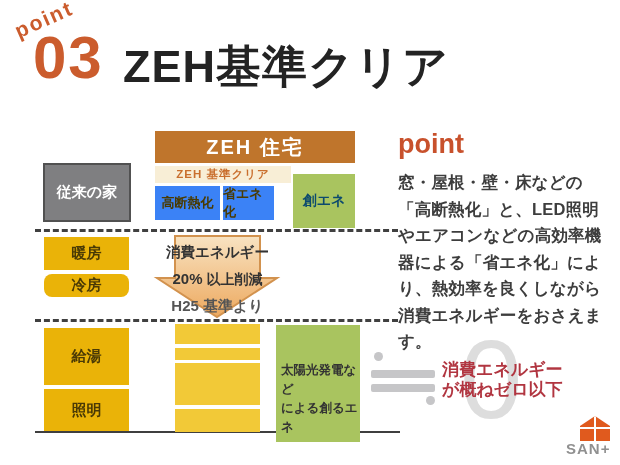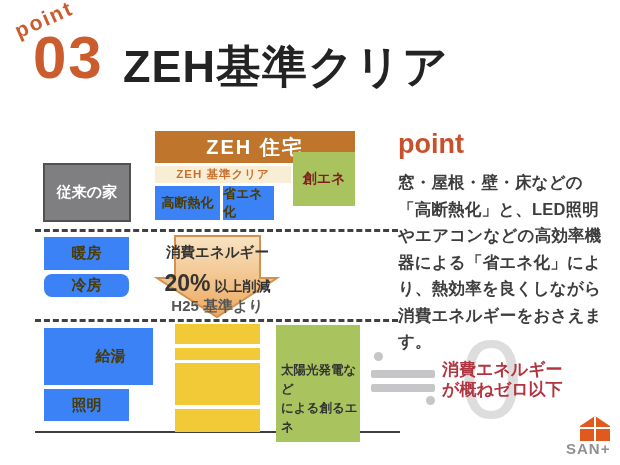--- a/index.html
+++ b/index.html
@@ -22,63 +22,63 @@
     left:123px;top:44px;color:#232323;font-size:45px;font-weight:700;line-height:1;
     letter-spacing:1px;
   }
 
   
   .gray-box{
     left:43px;top:163px;width:84px;height:55px;background:#7f7f81;border:2px solid #515151;
     color:#ffffff;font-size:15px;font-weight:700;display:flex;align-items:center;justify-content:center;
   }
   .left-bar{
-    left:44px;width:85px;background:#3b82f6;color:#4a3a05;font-size:15px;font-weight:700;
+    left:44px;width:85px;background:#eab308;color:#4a3a05;font-size:15px;font-weight:700;
     display:flex;align-items:center;justify-content:center;
   }
   .bar-danbou{top:237px;height:33px;}
   .bar-reibou{top:274px;height:23px;border-radius:8px;}
   .bar-kanki{top:300px;height:19px;}
-  .bar-kyuto{top:328px;height:57px;padding-left:24px;}
-  .bar-shomei{top:389px;height:32px;}
+  .bar-kyuto{top:328px;height:57px;}
+  .bar-shomei{top:389px;height:43px;}
 
   
   .zeh-header{
     left:155px;top:131px;width:200px;height:32px;background:#bf752c;color:#ffffff;
     font-size:20px;font-weight:700;letter-spacing:2px;
     display:flex;align-items:center;justify-content:center;
   }
   .zeh-badge{
     left:155px;top:166px;width:136px;height:17px;background:#f8eed6;color:#c96f2e;
     font-size:11.5px;font-weight:700;display:flex;align-items:center;justify-content:center;
     letter-spacing:1px;
   }
   .measure{
     top:186px;height:34px;background:#3b82f6;color:#4a3a00;font-size:13px;font-weight:700;
     display:flex;align-items:center;justify-content:center;
   }
   .measure-1{left:155px;width:65px;}
   .measure-2{left:223px;width:51px;}
   .create-energy{
-    left:293px;top:152px;width:62px;height:54px;background:#a9c45f;color:#7f1d1d;
+    left:293px;top:174px;width:62px;height:54px;background:#a9c45f;color:#0c4a6e;
     font-size:14px;font-weight:700;display:flex;align-items:center;justify-content:center;
   }
 
   
   .dash-line{left:35px;width:363px;height:0;border-top:3px dashed #404040;}
   .dash-1{top:229px;}
   .dash-2{top:319px;}
   .base-line{left:35px;top:431px;width:365px;height:0;border-top:2px solid #3f3f3f;}
 
   
   .arrow-svg{left:150px;top:233px;width:135px;height:88px;}
   .arrow-label{left:150px;top:243px;width:135px;text-align:center;font-size:14.5px;font-weight:700;color:#333;}
   .arrow-sub{left:150px;top:261px;width:135px;text-align:center;font-size:15px;font-weight:700;color:#555;margin-top:36px;}
   .arrow-cut{left:140px;top:270px;width:155px;text-align:center;color:#333;}
-  .arrow-cut .pct{font-size:23px;font-weight:700;text-align:center;}
+  .arrow-cut .pct{font-size:15px;font-weight:700;text-align:center;}
   .arrow-cut .suffix{font-size:14px;font-weight:700;}
 
   
   .mid-seg{left:175px;width:85px;background:#f2c937;}
   .seg-0{top:324px;height:20px;}
   .seg-1{top:348px;height:12px;}
   .seg-2{top:363px;height:42px;}
   .seg-3{top:409px;height:23px;}
 
   

